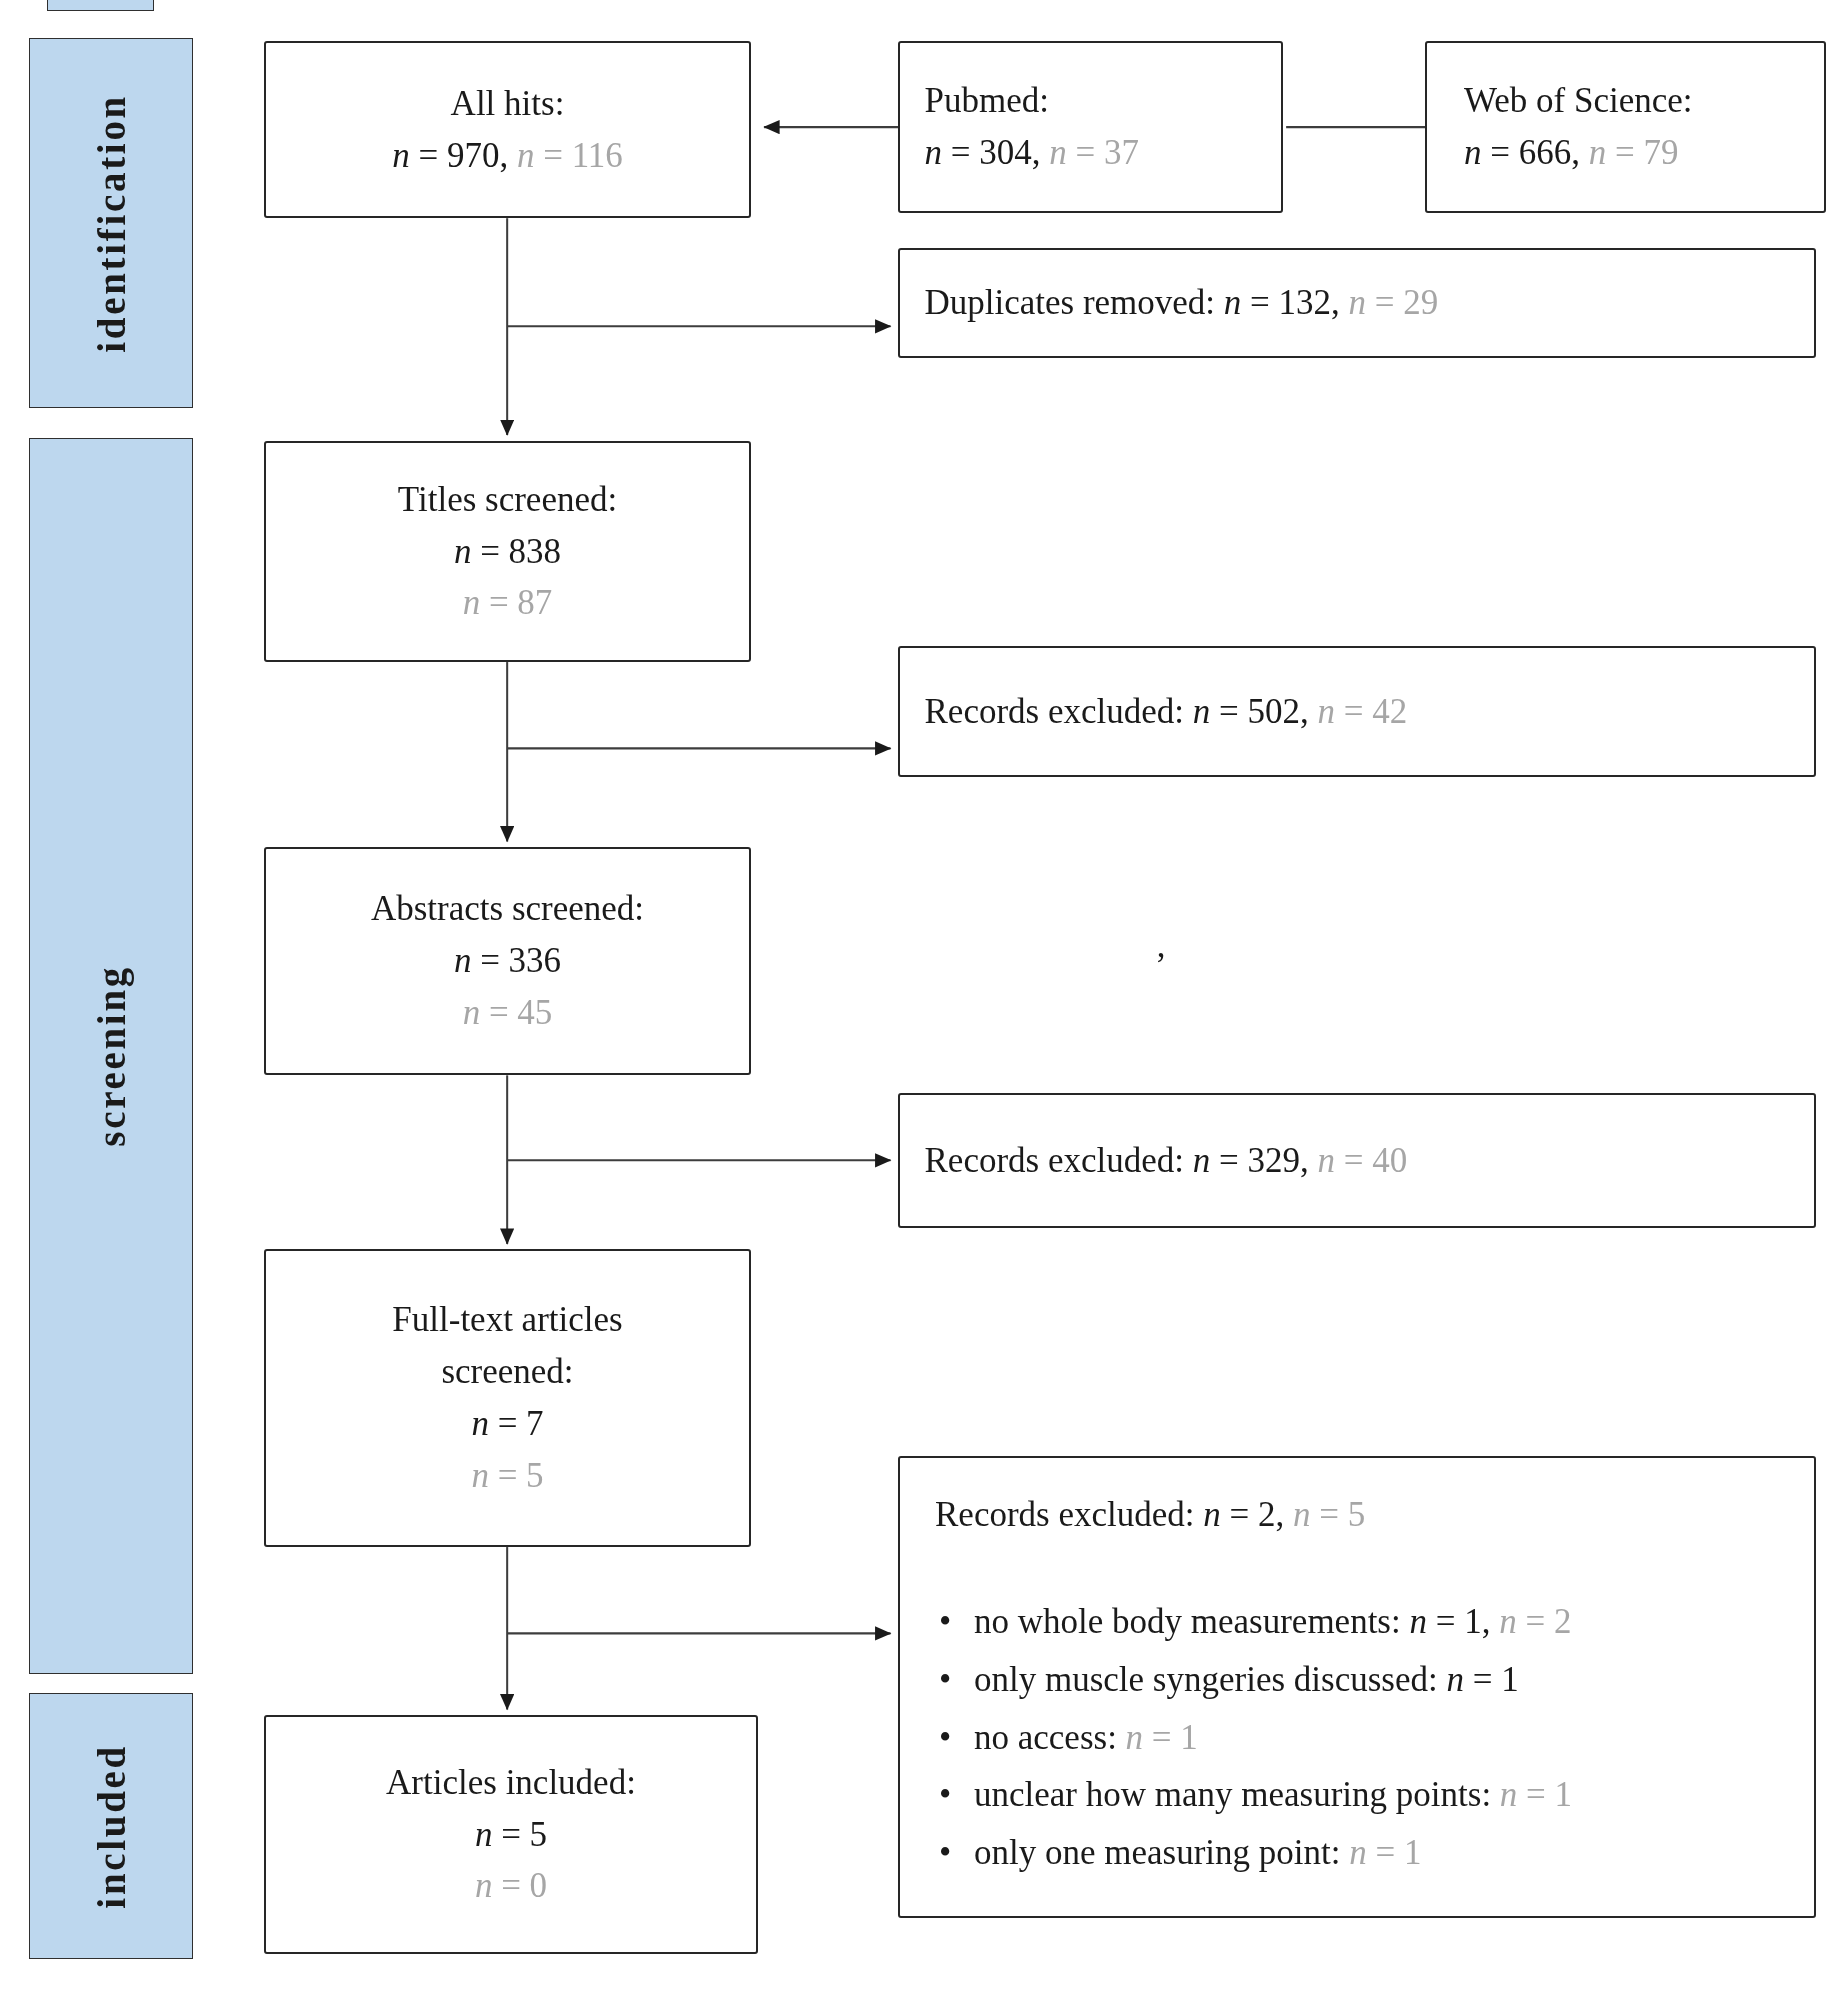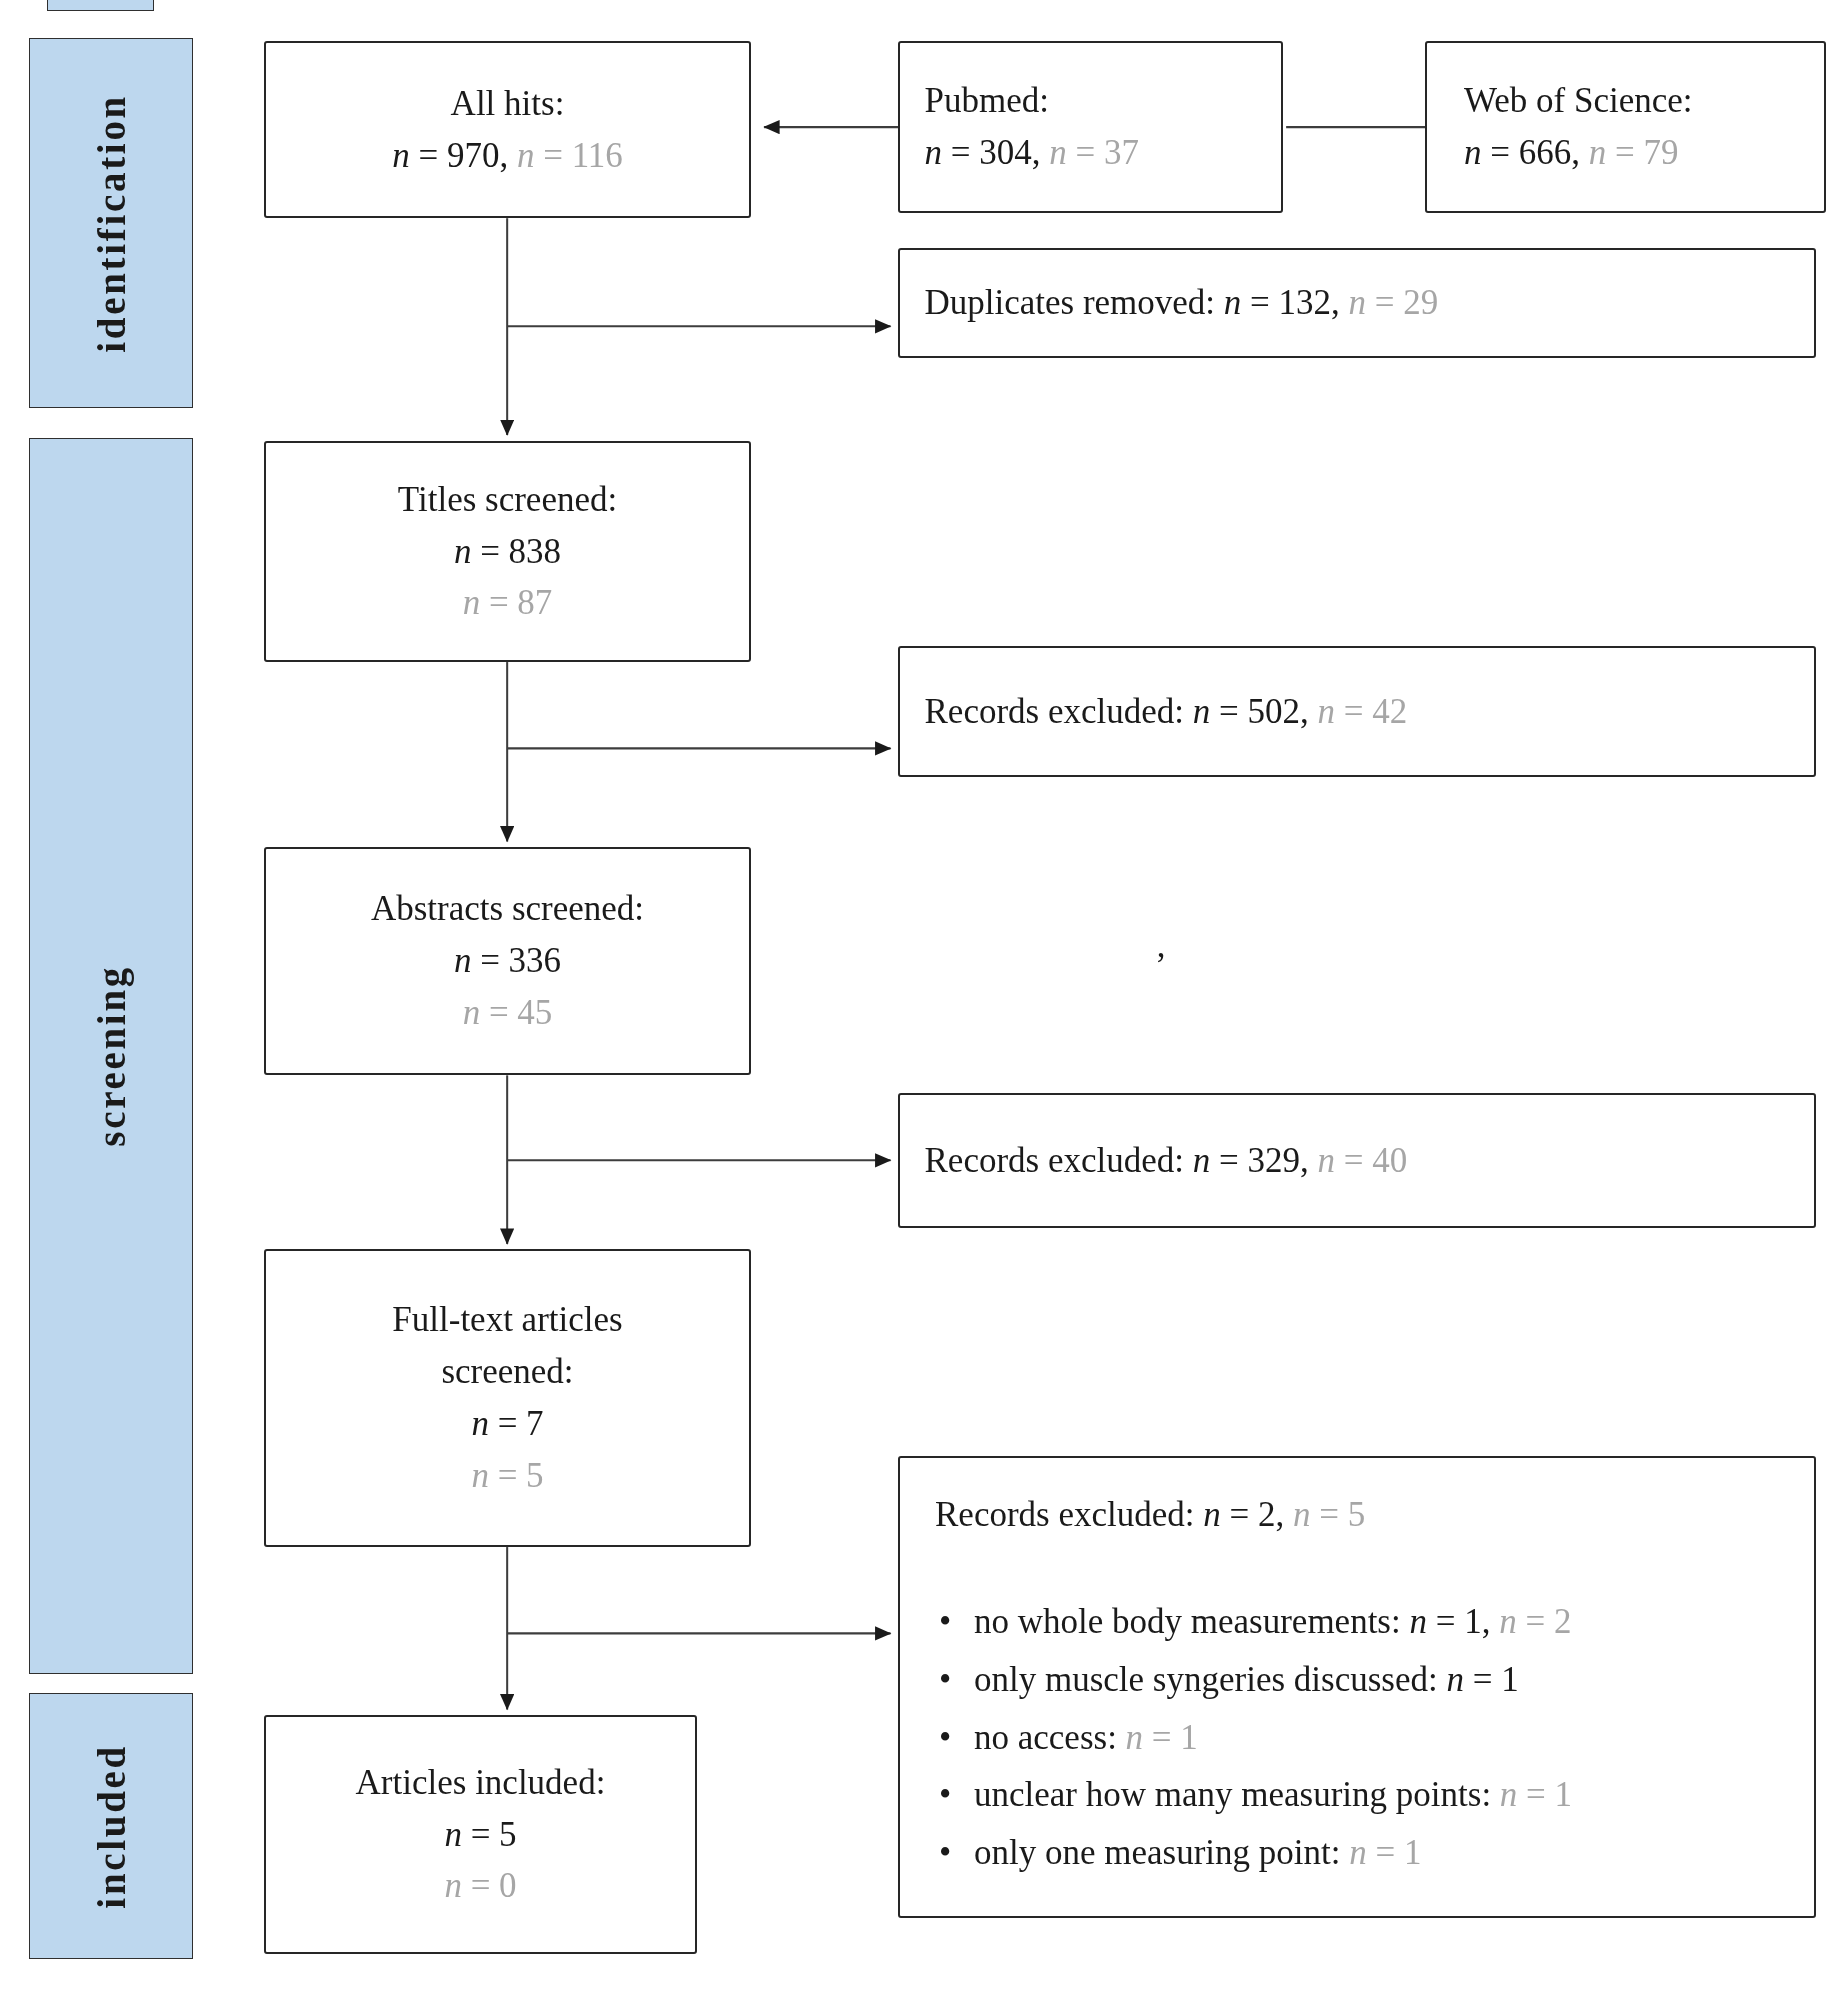--- a/index.html
+++ b/index.html
@@ -186,21 +186,21 @@
         <span class="bdot">•</span>
         <span><span>unclear how many measuring points: </span><span><span class="gray"><span class="nvar">n</span> = 1</span></span></span>
       </div>
       <div class="bullet-row">
         <span class="bdot">•</span>
         <span><span>only one measuring point: </span><span><span class="gray"><span class="nvar">n</span> = 1</span></span></span>
       </div>
     </div>
   </div>
 
-  <div class="box center" style="left:264px; top:1715px; width:433px; height:239px;">
+  <div class="box center" style="left:264px; top:1715px; width:494px; height:239px;">
     <div>Articles included:</div>
     <div><span><span class="nvar">n</span> = 5</span></div>
     <div><span class="gray"><span class="nvar">n</span> = 0</span></div>
   </div>
 
   <span class="stray">’</span>
 
 </div>
 
 

